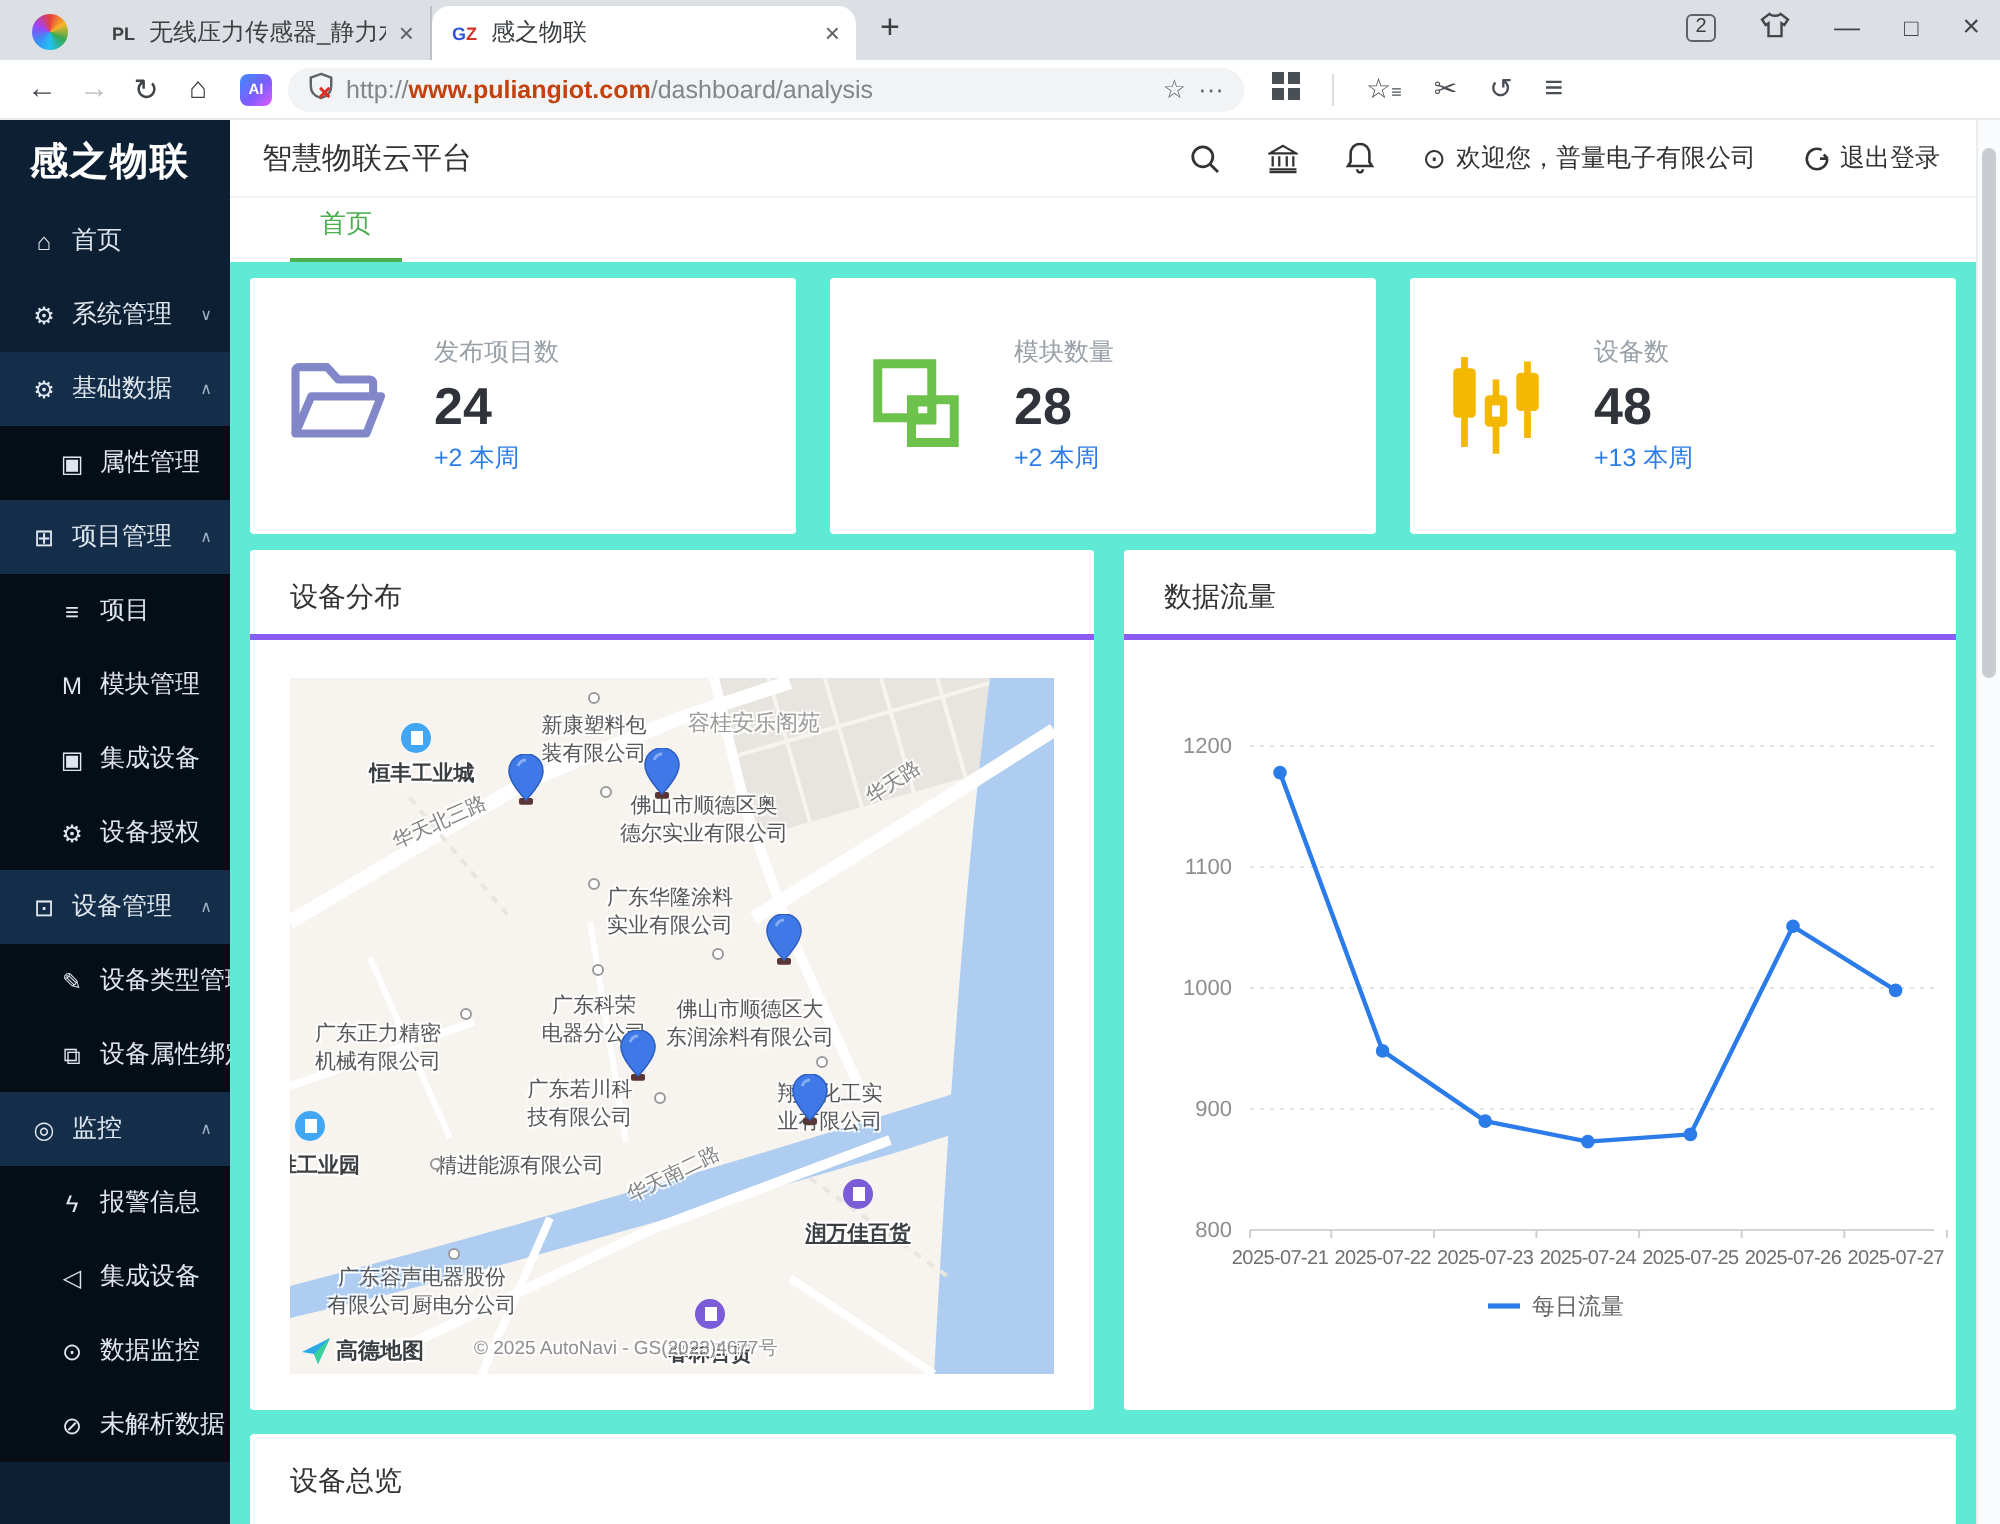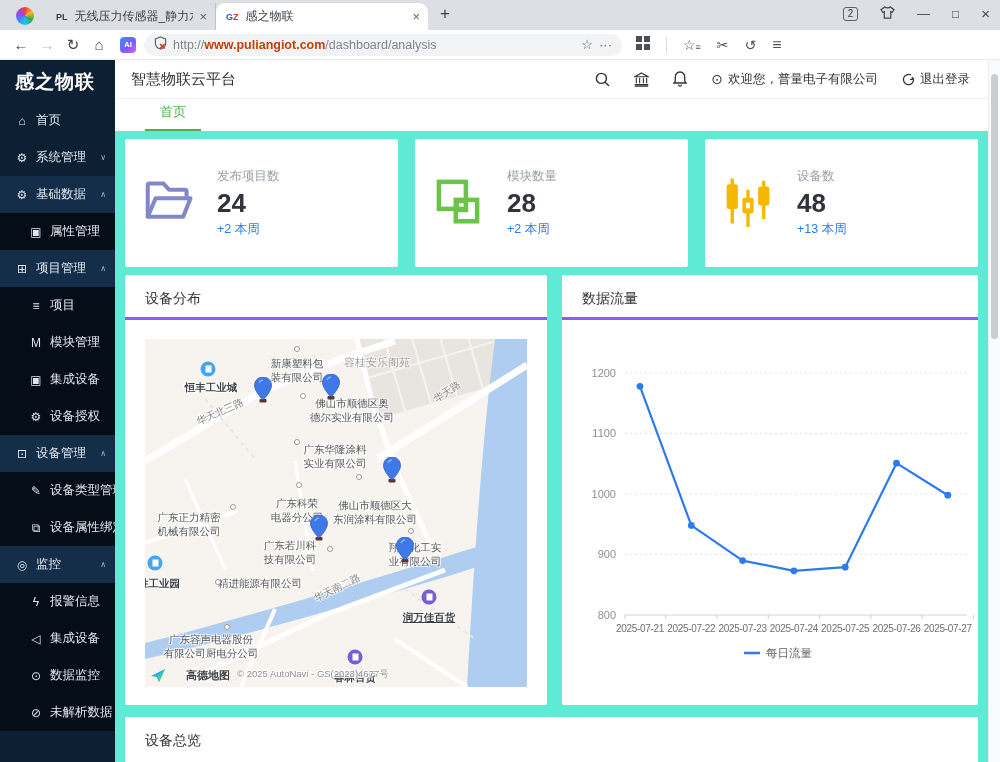--- a/index.html
+++ b/index.html
@@ -74,21 +74,21 @@
   .map-box > svg.base { position:absolute; left:0; top:0; }
   .mlabel { position:absolute; transform:translateX(-50%); text-align:center; font-size:10.5px; line-height:1.3; color:#55575a; white-space:pre-line; pointer-events:none;
     text-shadow:-1px -1px 0 rgba(255,255,255,.95),1px -1px 0 rgba(255,255,255,.95),-1px 1px 0 rgba(255,255,255,.95),1px 1px 0 rgba(255,255,255,.95);}
   .mlabel.area { color:#9a9a98; font-size:11px; }
   .mlabel.road { color:#828282; font-size:10px; }
   .mlabel.place { color:#3c3f42; font-weight:bold; }
   .mdot { position:absolute; width:6px; height:6px; border:1.5px solid #9a9a9a; background:#fff; border-radius:50%; transform:translate(-50%,-50%);}
   .micon { position:absolute; width:15px; height:15px; border-radius:50%; transform:translate(-50%,-50%); display:flex; align-items:center; justify-content:center;}
   .micon .blk { width:6px; height:7px; background:#fff; }
   .marker { position:absolute; width:18px; height:27px; }
-  .amap-brand { position:absolute; left:6px; bottom:4px; display:flex; align-items:center; gap:21px; font-size:11px; font-weight:bold; color:#3c3f42;
+  .amap-brand { position:absolute; left:6px; bottom:4px; display:flex; align-items:center; gap:3px; font-size:11px; font-weight:bold; color:#3c3f42;
     text-shadow:-1px -1px 0 #fff,1px -1px 0 #fff,-1px 1px 0 #fff,1px 1px 0 #fff;}
   .amap-attr { position:absolute; left:92px; bottom:6px; font-size:9.5px; color:#8f8f8f;
     text-shadow:-1px -1px 0 #fff,1px -1px 0 #fff,-1px 1px 0 #fff,1px 1px 0 #fff;}
 
   .overview-panel { margin-top:12px; background:#fff; border-radius:2px; height:52px; }
   .overview-panel .panel-title { border-bottom:none; }
 
   .scrollbar { position:absolute; right:0; top:0; bottom:0; width:12px; background:#fafbfc; border-left:1px solid #ececec;}
   .scroll-thumb { position:absolute; left:2px; right:2px; top:14px; height:265px; background:#c9ccd1; border-radius:5px;}
 </style>

